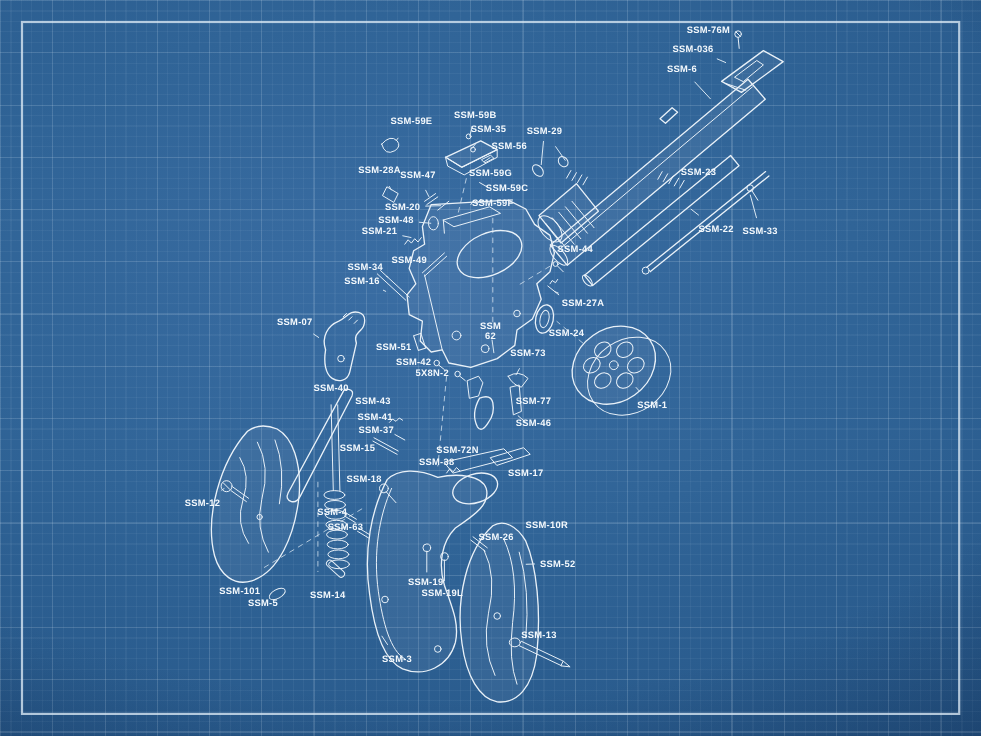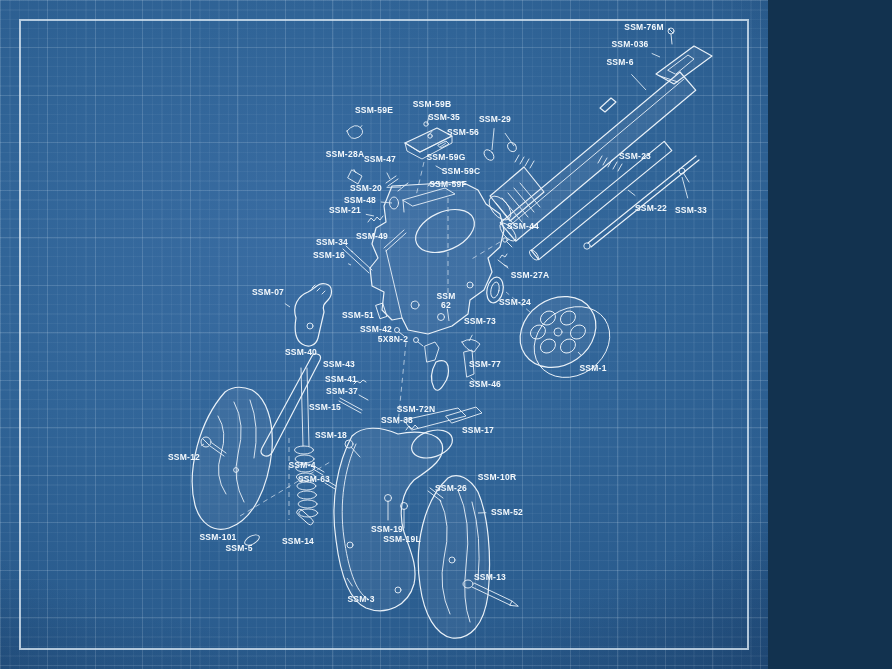--- a/index.html
+++ b/index.html
@@ -1,17 +1,17 @@
 <!DOCTYPE html>
 <html><head>
 <meta charset="utf-8">
 <style>
   html,body{margin:0;padding:0;background:#12324f;}
   .canvas{
-    position:relative;width:768px;height:669px;overflow:hidden;
+    position:relative;width:892px;height:669px;overflow:hidden;
     background:
       radial-gradient(ellipse 120% 95% at 42% 38%, #3a6da3 0%, #306497 38%, #2a5c8e 62%, #224f80 82%, #1b4470 100%);
     font-family:"Liberation Sans", sans-serif;
   }
   .grid{
     position:absolute;inset:0;
     background-image:
       repeating-linear-gradient(to right, rgba(207,225,240,.14) 0 1px, transparent 1px 47.5px),
       repeating-linear-gradient(to bottom, rgba(207,225,240,.14) 0 1px, transparent 1px 47.5px),
       repeating-linear-gradient(to right, rgba(207,225,240,.055) 0 1px, transparent 1px 9.5px),

